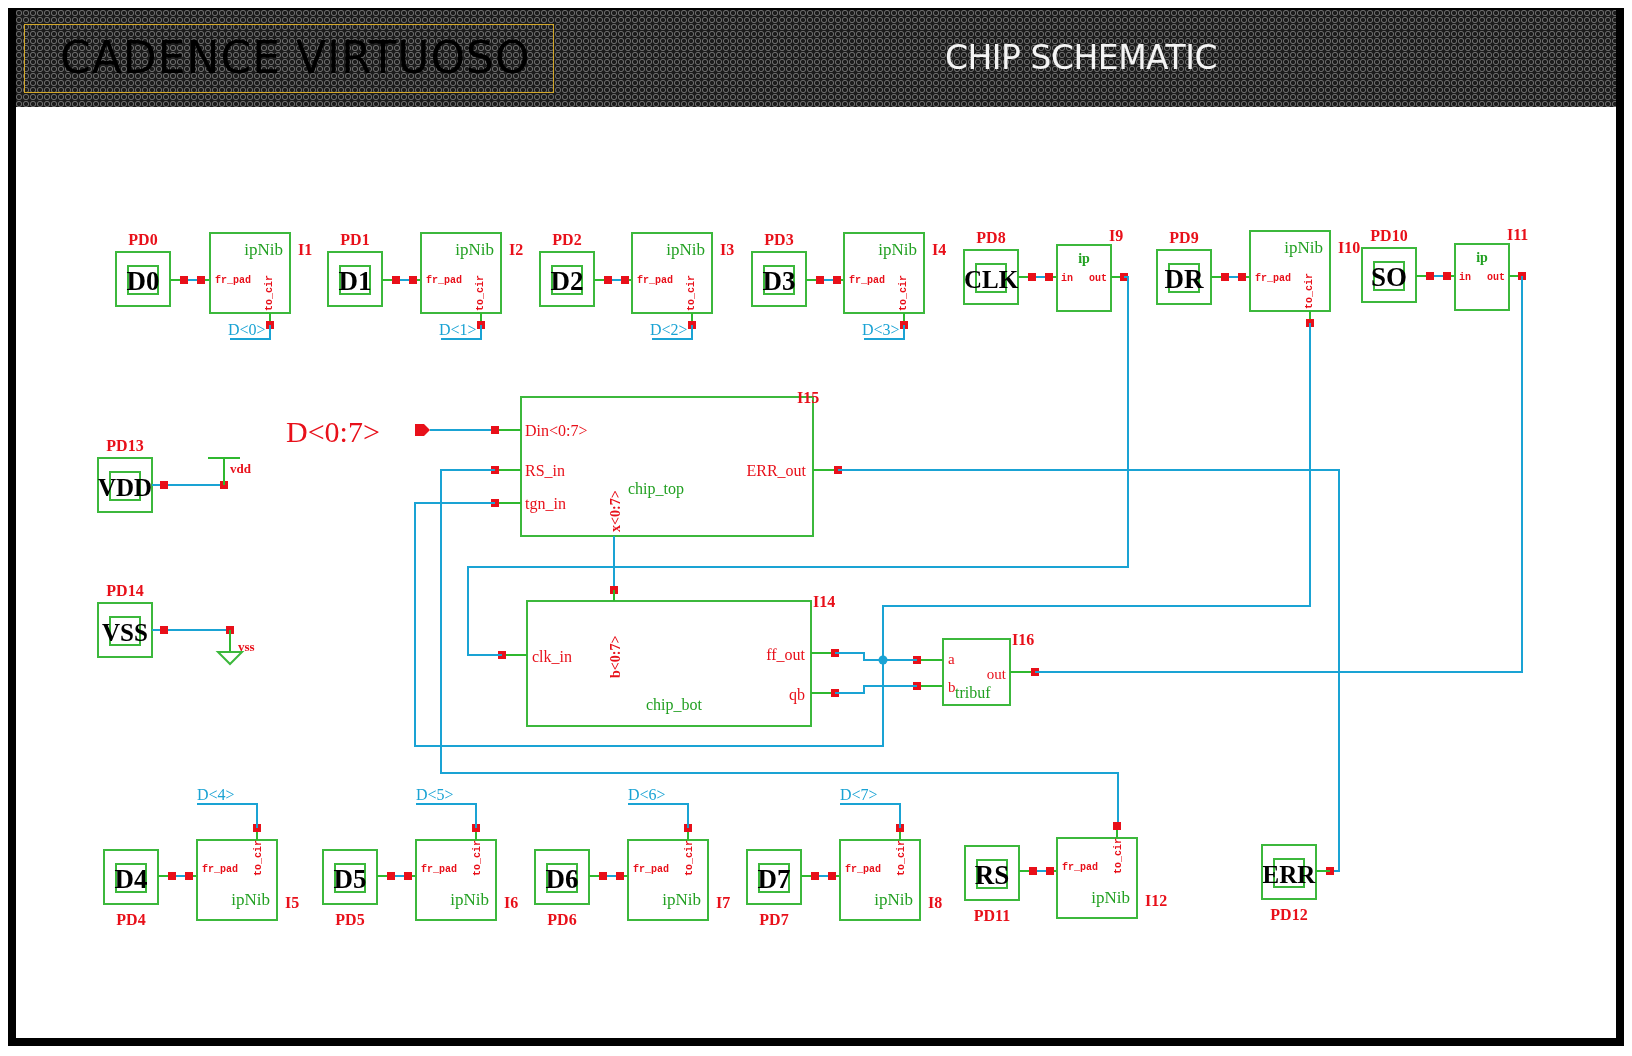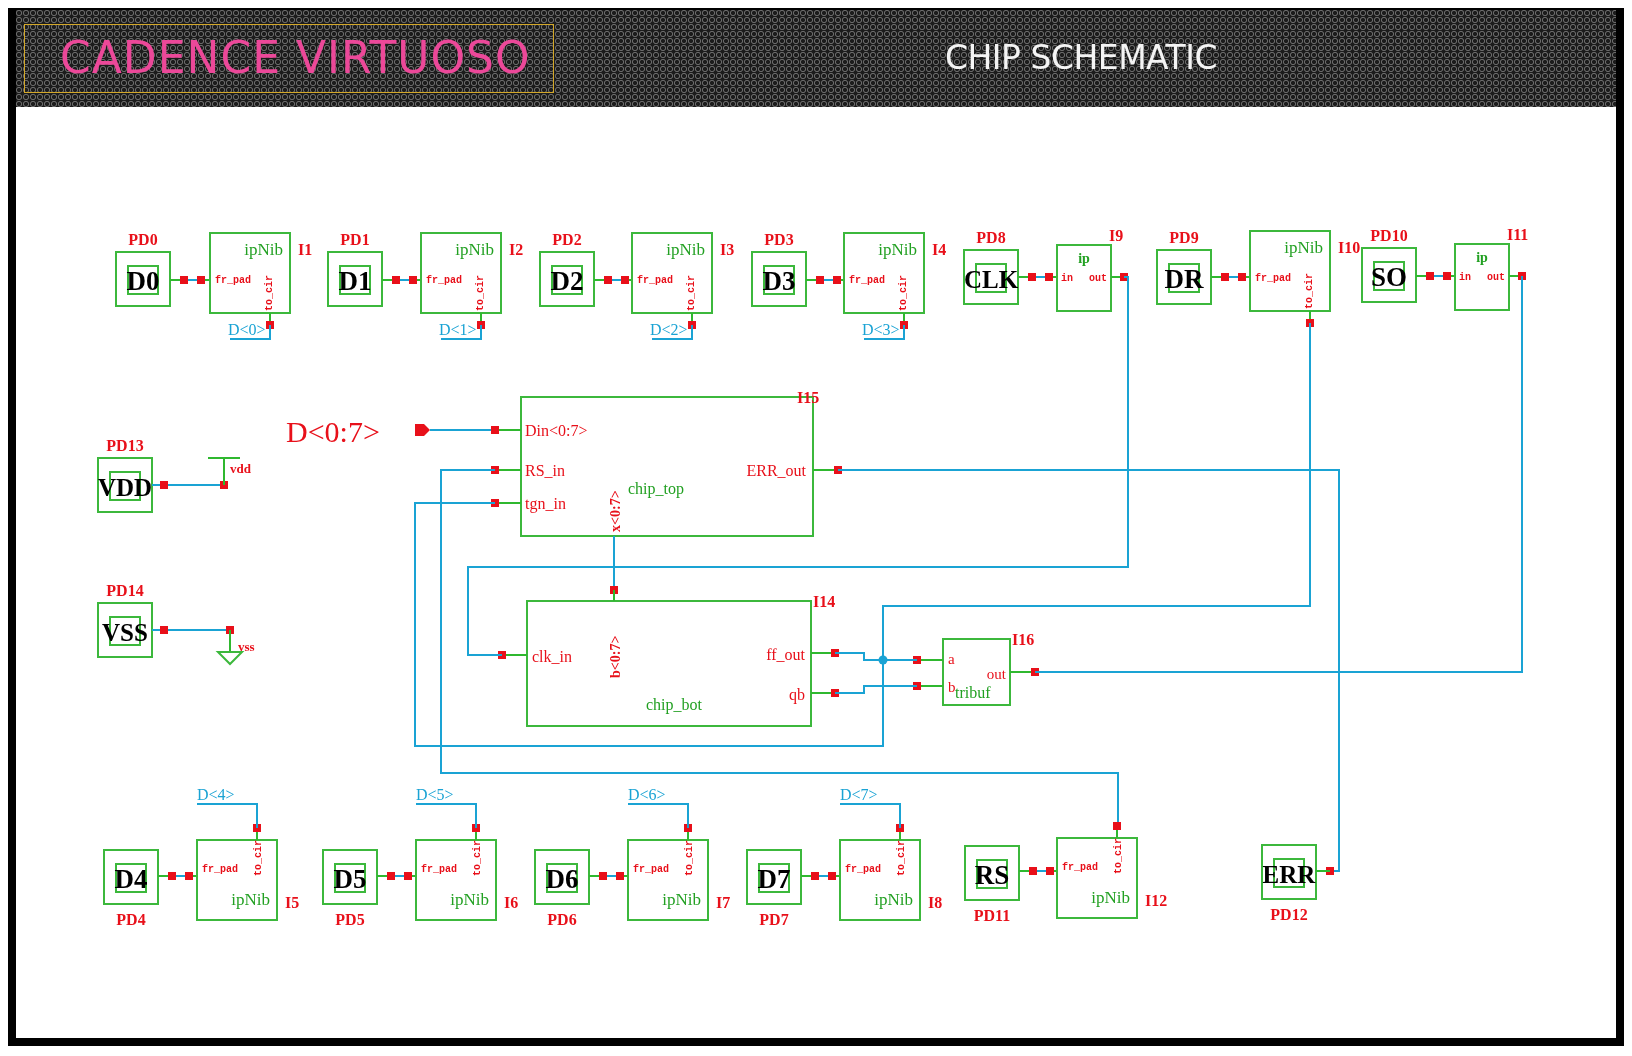--- a/index.html
+++ b/index.html
@@ -4,21 +4,21 @@
 <style>
   html, body { margin:0; padding:0; background:#ffffff; }
   body { width:1632px; height:1056px; position:relative; overflow:hidden; font-family:"Liberation Sans", sans-serif; }
   #frame { position:absolute; left:8px; top:8px; width:1616px; height:1038px; background:#000; }
   #header { position:absolute; left:16px; top:10px; width:1600px; height:97px;
     background-color:#1c1c1c;
     background-image:
       radial-gradient(circle at 3px 3px, transparent 2px, #6a6a6a 2.2px, #6a6a6a 2.8px, transparent 3.2px);
     background-size:7px 7px; }
   #brand-box { position:absolute; left:24px; top:24px; width:530px; height:69px; border:1.5px solid #d4a829; box-sizing:border-box; }
-  #brand { position:absolute; left:60px; top:32px; color:#ec4899; font-family:"DejaVu Sans", sans-serif; font-size:44px; letter-spacing:1px; font-weight:normal; }
+  #brand { position:absolute; left:60px; top:32px; color:#000000; font-family:"DejaVu Sans", sans-serif; font-size:44px; letter-spacing:1px; font-weight:normal; }
   #title { position:absolute; left:945px; top:38px; color:#f4f4f4; font-family:"DejaVu Sans", sans-serif; font-size:33px; font-weight:normal; letter-spacing:-0.5px;text-align:center; }
   #canvas { position:absolute; left:16px; top:107px; width:1600px; height:931px; background:#fff; }
   #schematic { position:absolute; left:0; top:0; }
   .wire { stroke:#1aa3d4; stroke-width:2; fill:none; }
   .gwire { stroke:#2fb82f; stroke-width:2; fill:none; }
   .box { stroke:#3cb83c; stroke-width:2; fill:none; }
   .pin { fill:#e8101a; }
   .lbl-red { fill:#e8101a; font-family:"Liberation Serif", serif; }
   .lbl-green { fill:#22a022; font-family:"Liberation Serif", serif; }
   .lbl-blue { fill:#1aa3d4; font-family:"Liberation Serif", serif; }

